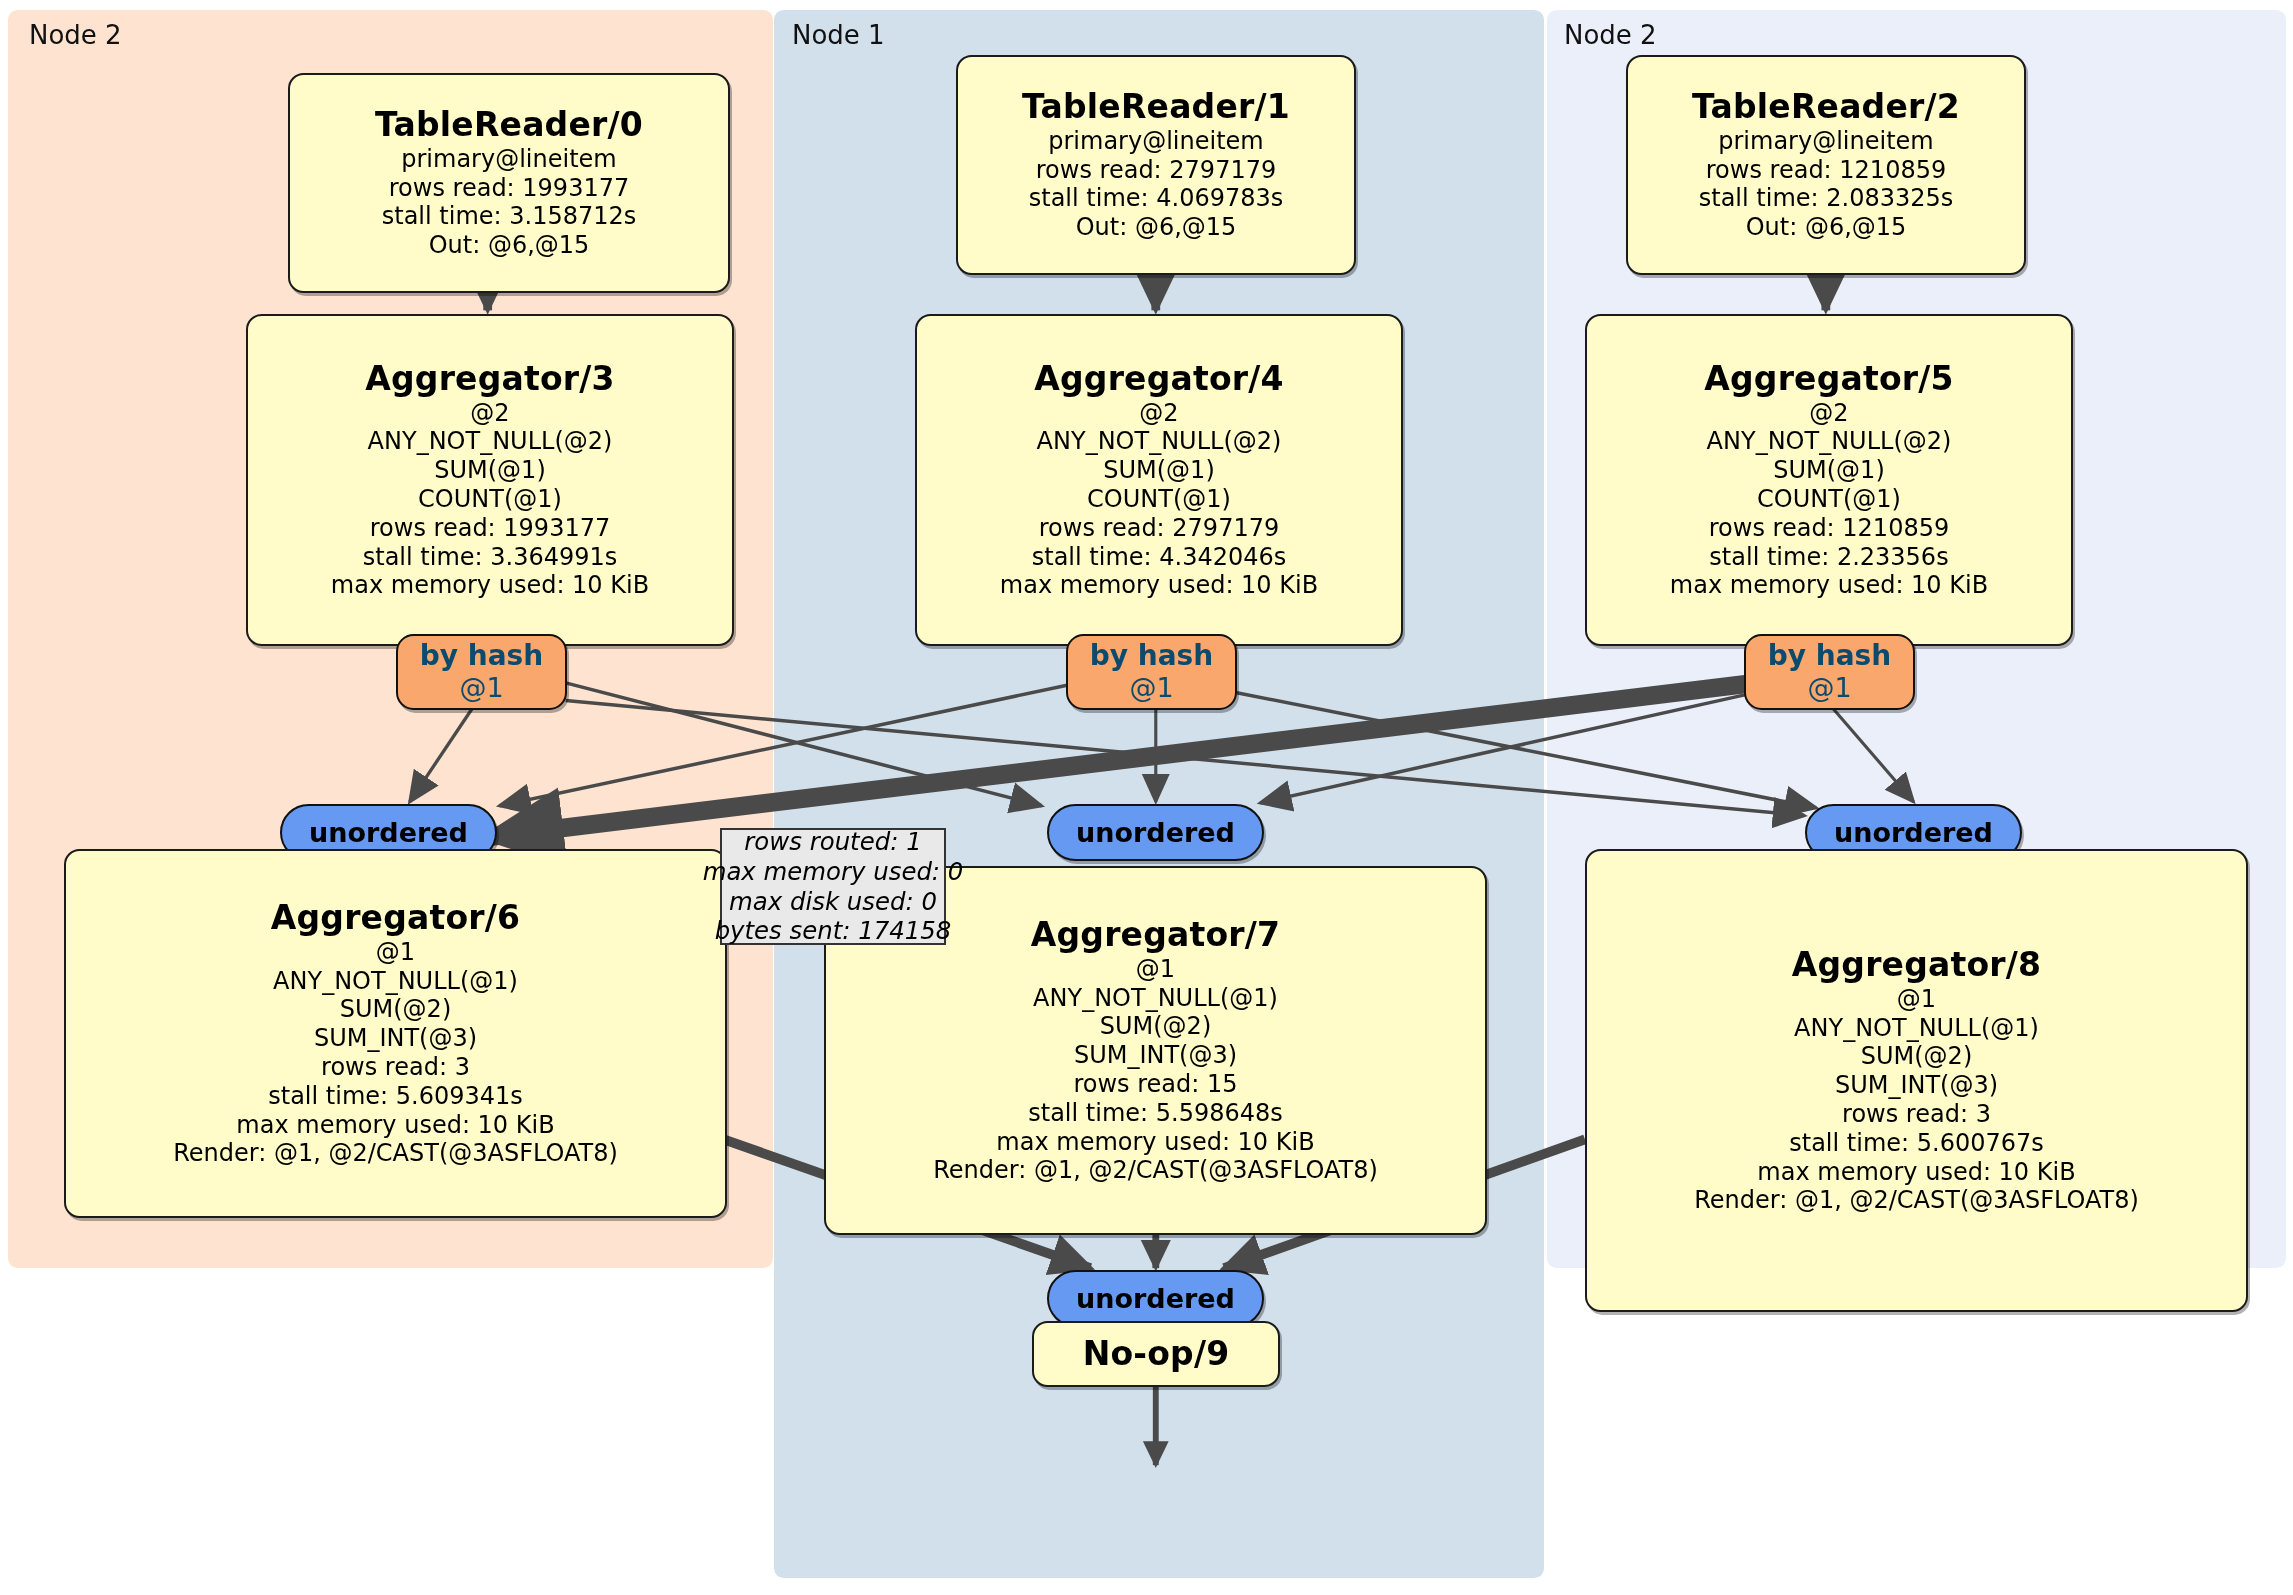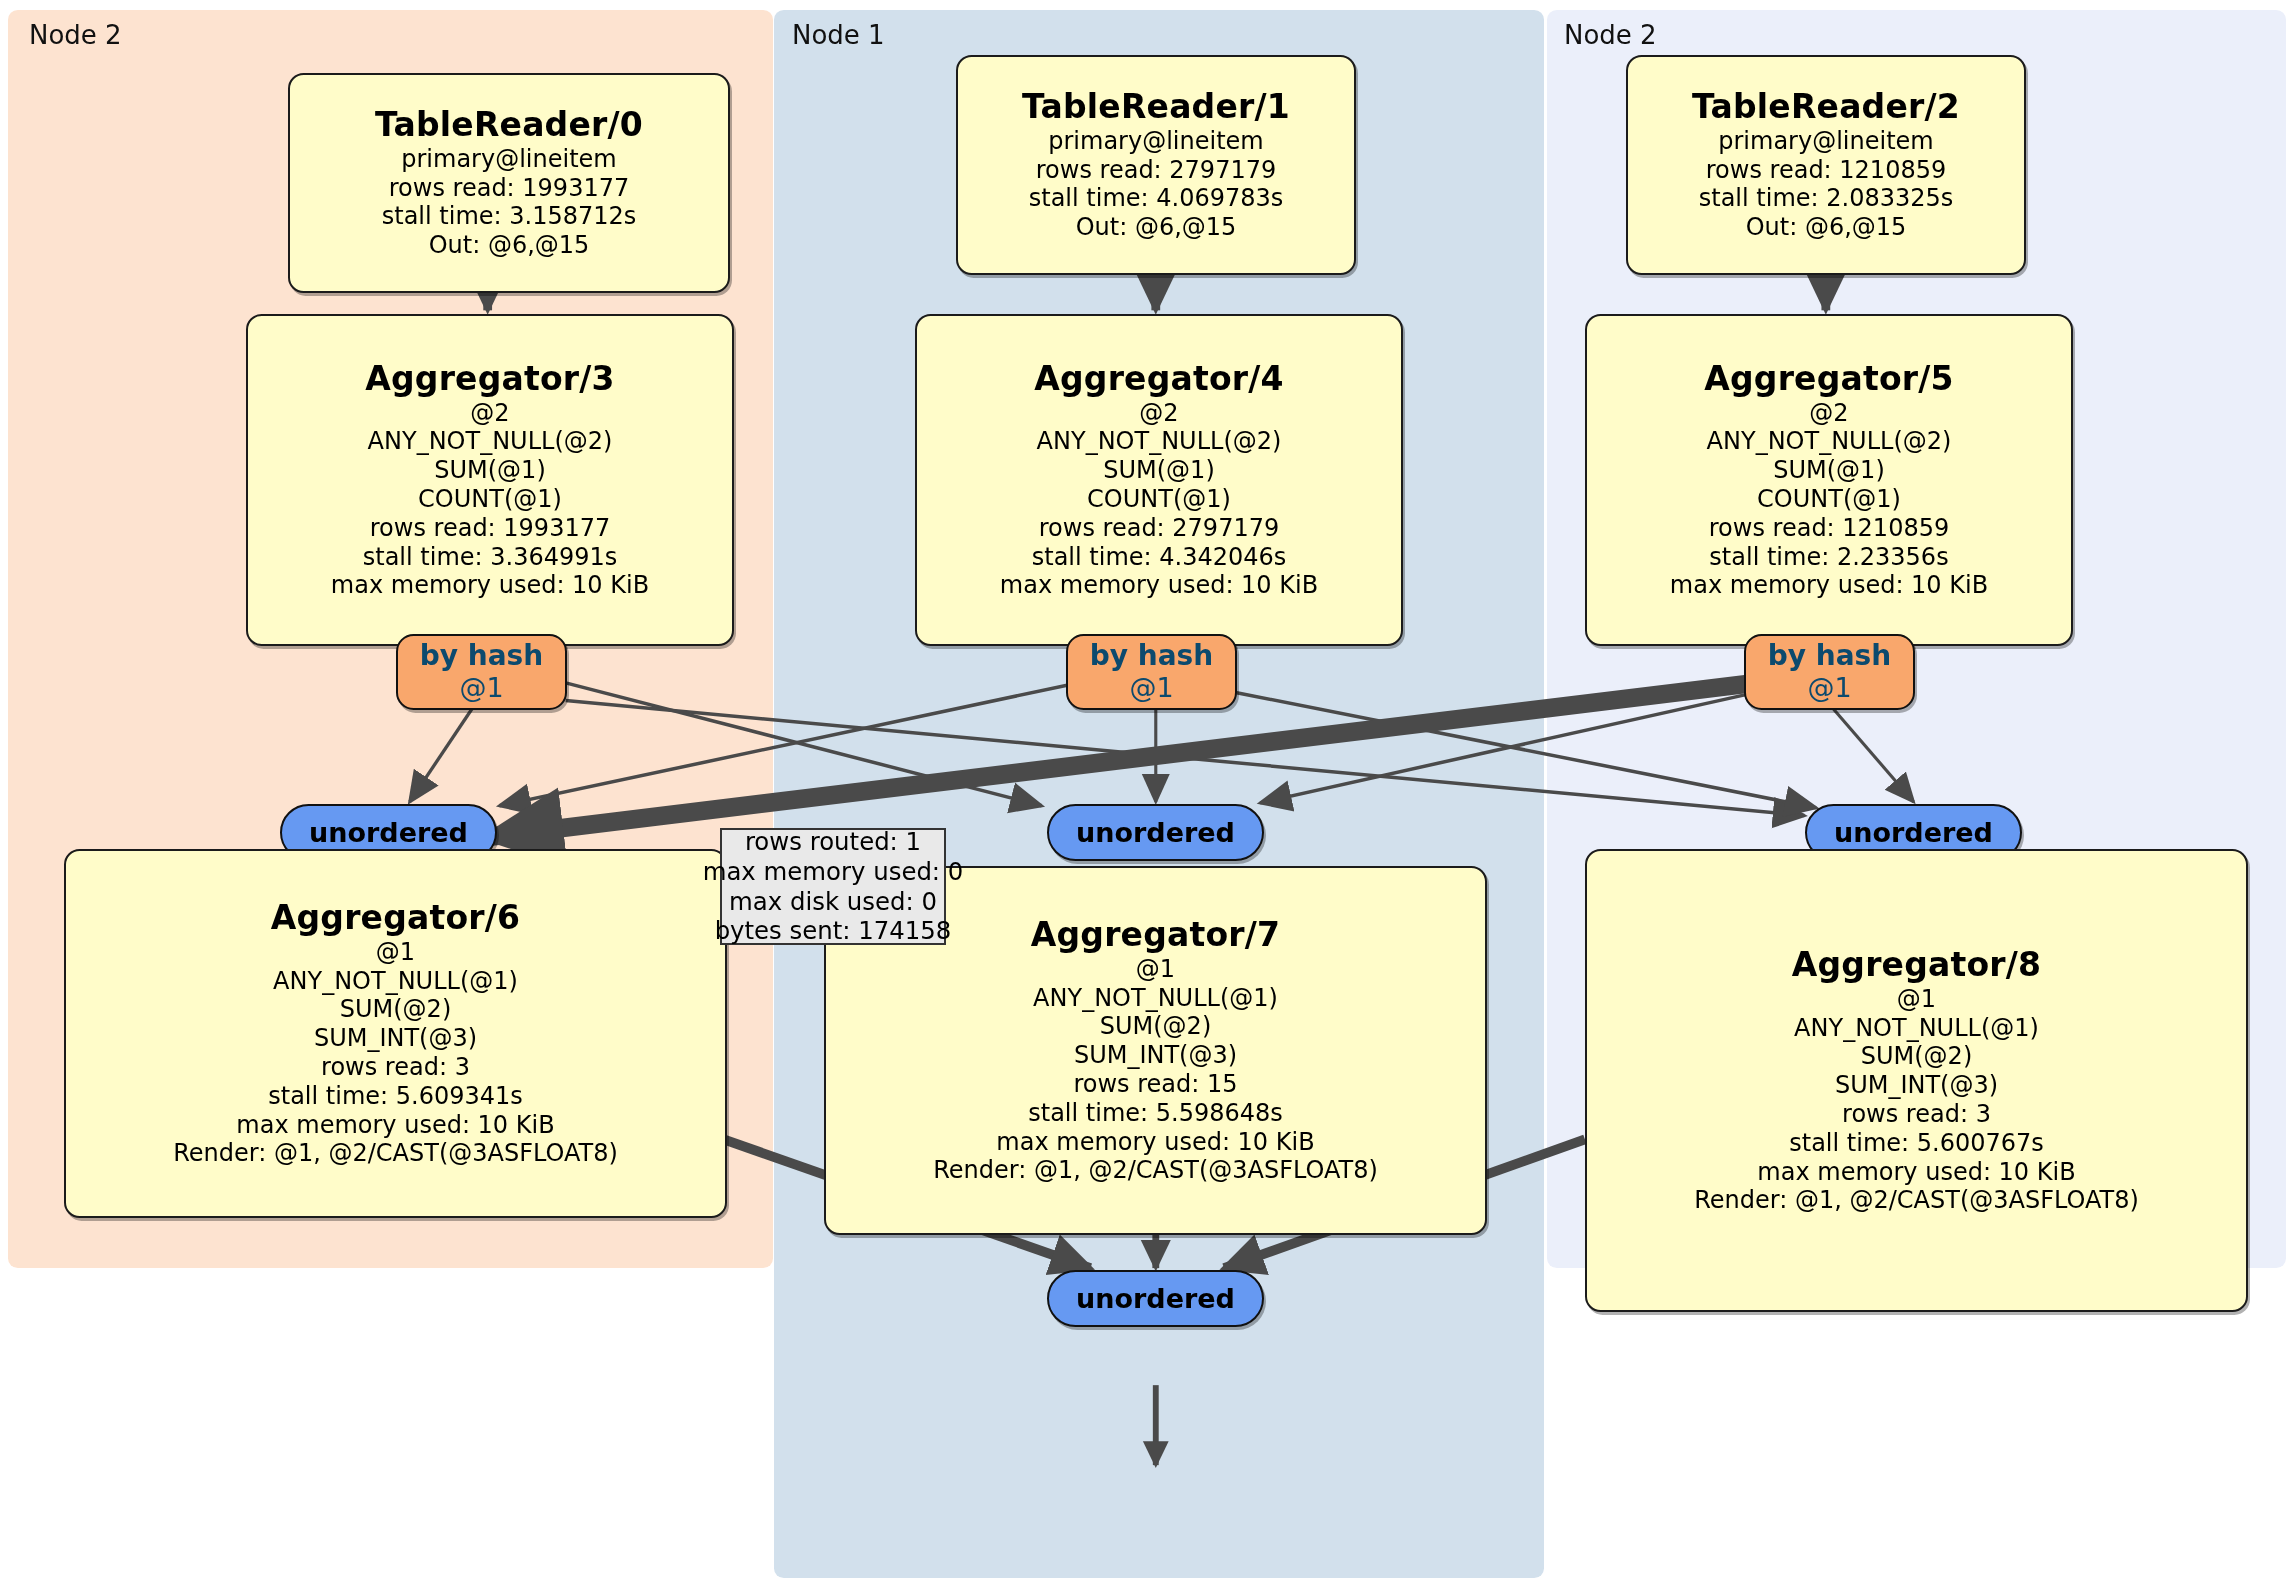--- a/index.html
+++ b/index.html
@@ -34,21 +34,21 @@
   }
   .hashbox .h1{font-weight:bold;font-size:28px;line-height:1.1;}
   .hashbox .h2{font-size:27px;line-height:1.15;}
 
   .infobox{
     position:absolute;box-sizing:border-box;
     background:#E9E9E9;border:2px solid #333;
     text-align:center;color:#000;padding:3.9px 7.8px;
     display:flex;flex-direction:column;align-items:center;justify-content:center;
   }
-  .infobox .ln{font-size:24.4px;line-height:1.22;white-space:nowrap;}
+  .infobox .ln{font-size:24.4px;line-height:1.22;white-space:nowrap;font-style:italic;}
 
   svg.edges{position:absolute;left:0;top:0;width:2294px;height:1596px;pointer-events:none;}
 </style>
 </head>
 <body>
 
 <div id="stage">
 
   <div class="panel" style="left:7.8px;top:9.8px;width:765px;height:1258px;background:#FDE3D0;"></div>
   <div class="panel" style="left:774px;top:9.8px;width:770px;height:1568px;background:#D2E0EC;"></div>
@@ -240,16 +240,19 @@
 
   <div class="infobox" style="left:720px;top:828px;width:226px;height:117px;">
     <div class="ln">rows routed: 1</div>
     <div class="ln">max memory used: 0</div>
     <div class="ln">max disk used: 0</div>
     <div class="ln">bytes sent: 174158</div>
   </div>
 
   <div class="pill" style="left:1047px;top:1270px;width:217px;height:57px;">unordered</div>
 
+  <div class="gnode" style="left:1032px;top:1321px;width:248px;height:66px;">
+    <div class="ttl">No-op/9</div>
+  </div>
 
 
 </div>
 
 
 </body></html>

